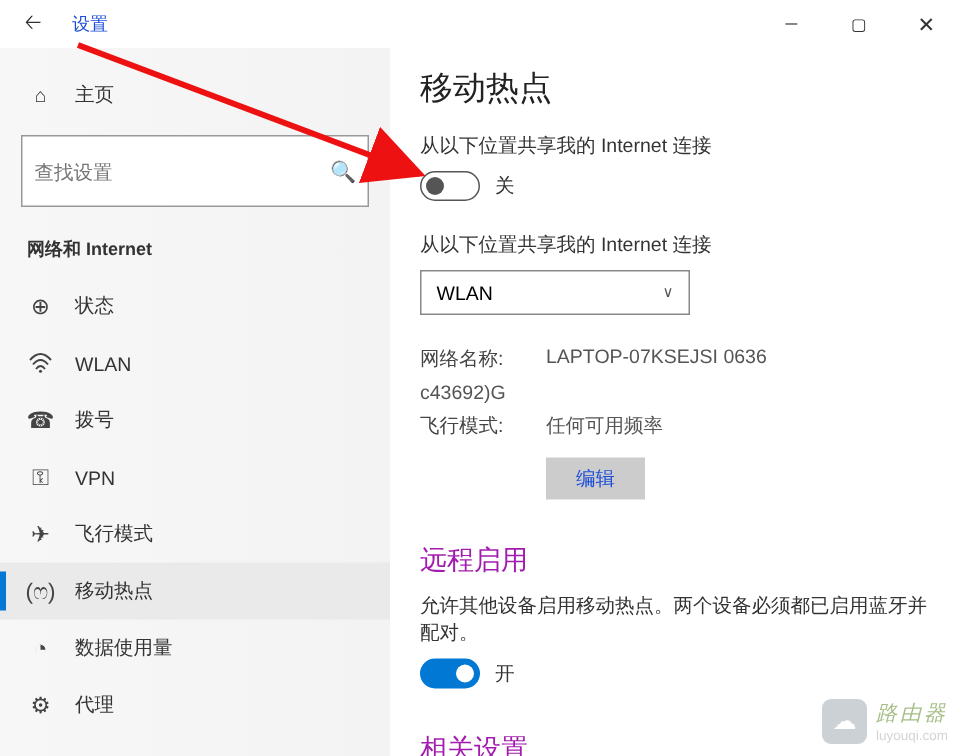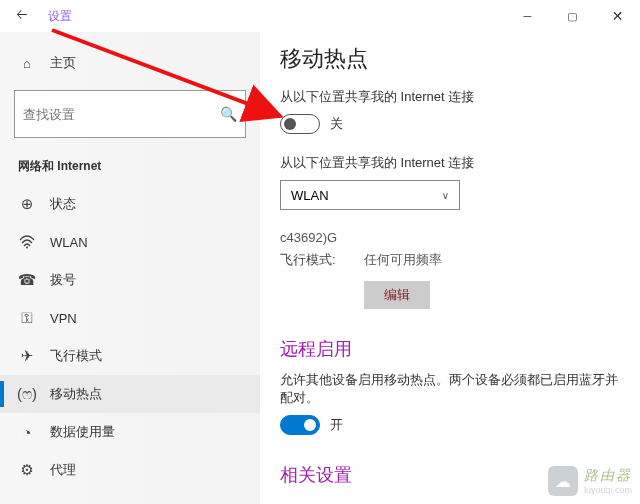--- a/index.html
+++ b/index.html
@@ -1,21 +1,21 @@
 <!DOCTYPE html>
 <html><head>
 <meta charset="utf-8">
 <style>
 * { margin: 0; padding: 0; box-sizing: border-box; font-family: "Microsoft YaHei", "Segoe UI", sans-serif; }
 body { width: 640px; height: 504px; background: #fff; overflow: hidden; position: relative; }
 
 .titlebar { height: 32px; display: flex; align-items: center; justify-content: flex-end; position: absolute; top: 0; left: 0; right: 0; }
 .tb-left { position: absolute; left: 0; top: 0; display: flex; align-items: center; height: 32px; }
 .tb-back { width: 44px; height: 32px; display: flex; align-items: center; justify-content: center; font-size: 14px; color: #333; cursor: pointer; }
-.tb-title { font-size: 12px; color: #8b5cf6; margin-left: 4px; }
+.tb-title { font-size: 12px; color: #1d4ed8; margin-left: 4px; }
 .tb-btn { width: 45px; height: 32px; display: flex; align-items: center; justify-content: center; font-size: 11px; color: #333; cursor: pointer; }
 .tb-btn.close { font-size: 14px; }
 
 .container { display: flex; height: 100%; padding-top: 32px; }
 
 .sidebar { width: 260px; background: linear-gradient(to right, #f7f7f7, #f3f3f3); padding: 12px 0; overflow-y: auto; flex-shrink: 0; }
 .home-row { display: flex; align-items: center; height: 38px; padding: 0 18px; font-size: 13px; color: #333; cursor: pointer; }
 .home-row .icon { width: 18px; margin-right: 14px; display: flex; align-items: center; justify-content: center; }
 
 .search-wrap { margin: 8px 14px 14px 14px; position: relative; }
@@ -39,21 +39,21 @@
 .toggle.on .knob { background: #fff; left: auto; right: 3px; }
 .toggle-label { font-size: 13px; color: #333; }
 
 .select { width: 180px; height: 30px; border: 1px solid #888; background: #fff; display: flex; align-items: center; justify-content: space-between; padding: 0 10px; font-size: 13px; cursor: pointer; margin-bottom: 20px; }
 .chev { font-size: 10px; color: #555; }
 
 .info-row { display: flex; font-size: 13px; color: #333; margin-bottom: 6px; }
 .info-k { width: 84px; color: #444; }
 .info-v { color: #555; }
 
-.btn { display: inline-block; background: #ccc; border: none; padding: 5px 20px; font-size: 13px; color: #7f1d1d; cursor: pointer; margin: 6px 0 0 84px; }
+.btn { display: inline-block; background: #ccc; border: none; padding: 5px 20px; font-size: 13px; color: #1d4ed8; cursor: pointer; margin: 6px 0 0 84px; }
 
 .h2 { font-size: 18px; font-weight: 400; margin: 28px 0 10px; color: #a21caf; }
 
 
 .arrow { position: absolute; left: 48px; top: 26px; pointer-events: none; }
 
 
 .wm { position: absolute; right: 8px; bottom: 8px; display: flex; align-items: center; gap: 6px; opacity: 0.5; pointer-events: none; }
 .wm-ic { width: 30px; height: 30px; border-radius: 6px; background: #9aa4ae; display: flex; align-items: center; justify-content: center; color: #fff; font-size: 16px; }
 .wm-txt { font-size: 14px; color: #4d7c0f; letter-spacing: 2px; font-style: italic; }
@@ -134,20 +134,24 @@
       <div class="toggle-label">关</div>
     </div>
 
     <div class="desc">从以下位置共享我的 Internet 连接</div>
     <div class="select">
       <span>WLAN</span>
       <span class="chev">∨</span>
     </div>
 
     <div class="info-row">
+      <div class="info-k">网络名称:</div>
+      <div class="info-v">LAPTOP-07KSEJSI 0636</div>
+    </div>
+    <div class="info-row">
       <div class="info-v">c43692)G</div>
     </div>
     <div class="info-row">
       <div class="info-k">飞行模式:</div>
       <div class="info-v">任何可用频率</div>
     </div>
     <button class="btn">编辑</button>
 
     <div class="h2">远程启用</div>
     <div class="desc">允许其他设备启用移动热点。两个设备必须都已启用蓝牙并配对。</div>

